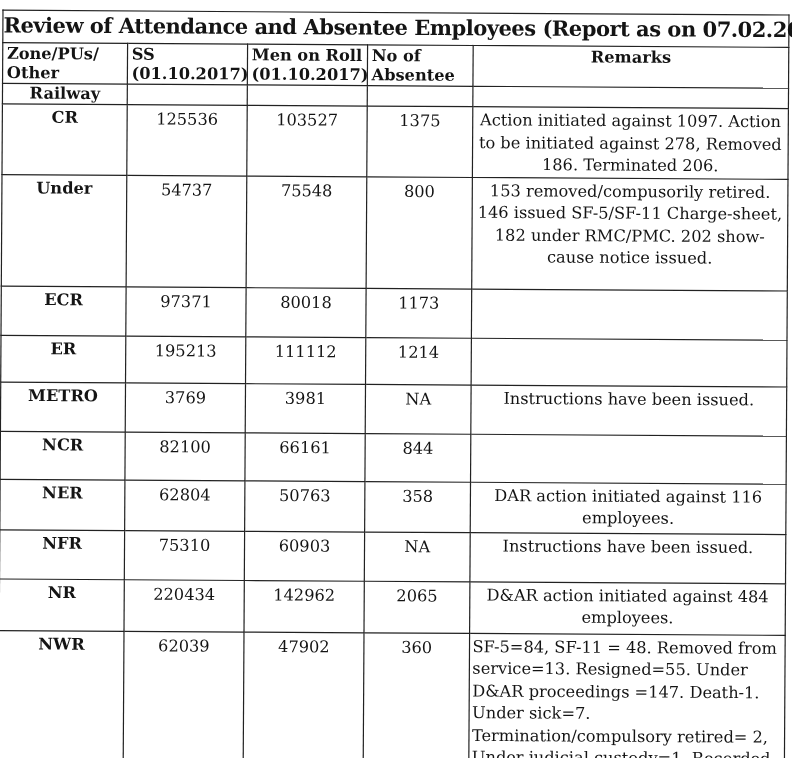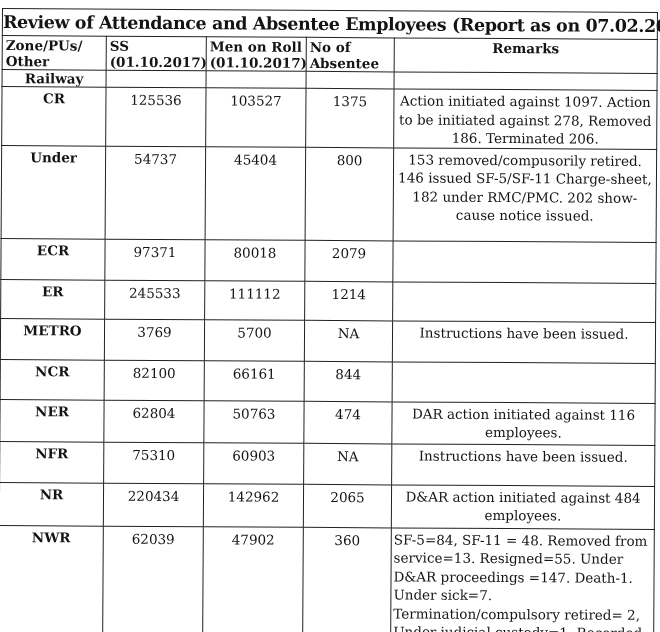--- a/index.html
+++ b/index.html
@@ -84,57 +84,57 @@
       <tr class="r-cr">
         <td class="zone">CR</td>
         <td class="num">125536</td>
         <td class="num">103527</td>
         <td class="num">1375</td>
         <td class="rem">Action initiated against 1097. Action to be initiated against 278,  Removed 186. Terminated 206.</td>
       </tr>
       <tr class="r-ecor">
         <td class="zone">Under</td>
         <td class="num">54737</td>
-        <td class="num">45404</td>
+        <td class="num">75548</td>
         <td class="num">800</td>
         <td class="rem">153 removed/compusorily retired. 146 issued SF-5/SF-11 Charge-sheet, 182 under RMC/PMC. 202 show-cause notice issued.</td>
       </tr>
       <tr class="r-ecr">
         <td class="zone">ECR</td>
         <td class="num">97371</td>
         <td class="num">80018</td>
-        <td class="num">2079</td>
+        <td class="num">1173</td>
         <td class="rem"></td>
       </tr>
       <tr class="r-er">
         <td class="zone">ER</td>
-        <td class="num">245533</td>
+        <td class="num">195213</td>
         <td class="num">111112</td>
         <td class="num">1214</td>
         <td class="rem"></td>
       </tr>
       <tr class="r-metro">
         <td class="zone">METRO</td>
         <td class="num">3769</td>
-        <td class="num">5700</td>
+        <td class="num">3981</td>
         <td class="num">NA</td>
         <td class="rem">Instructions have been issued.</td>
       </tr>
       <tr class="r-ncr">
         <td class="zone">NCR</td>
         <td class="num">82100</td>
         <td class="num">66161</td>
         <td class="num">844</td>
         <td class="rem"></td>
       </tr>
       <tr class="r-ner">
         <td class="zone">NER</td>
         <td class="num">62804</td>
         <td class="num">50763</td>
-        <td class="num">474</td>
+        <td class="num">358</td>
         <td class="rem">DAR action initiated against 116 employees.</td>
       </tr>
       <tr class="r-nfr">
         <td class="zone">NFR</td>
         <td class="num">75310</td>
         <td class="num">60903</td>
         <td class="num">NA</td>
         <td class="rem">Instructions have been issued.</td>
       </tr>
       <tr class="r-nr">

